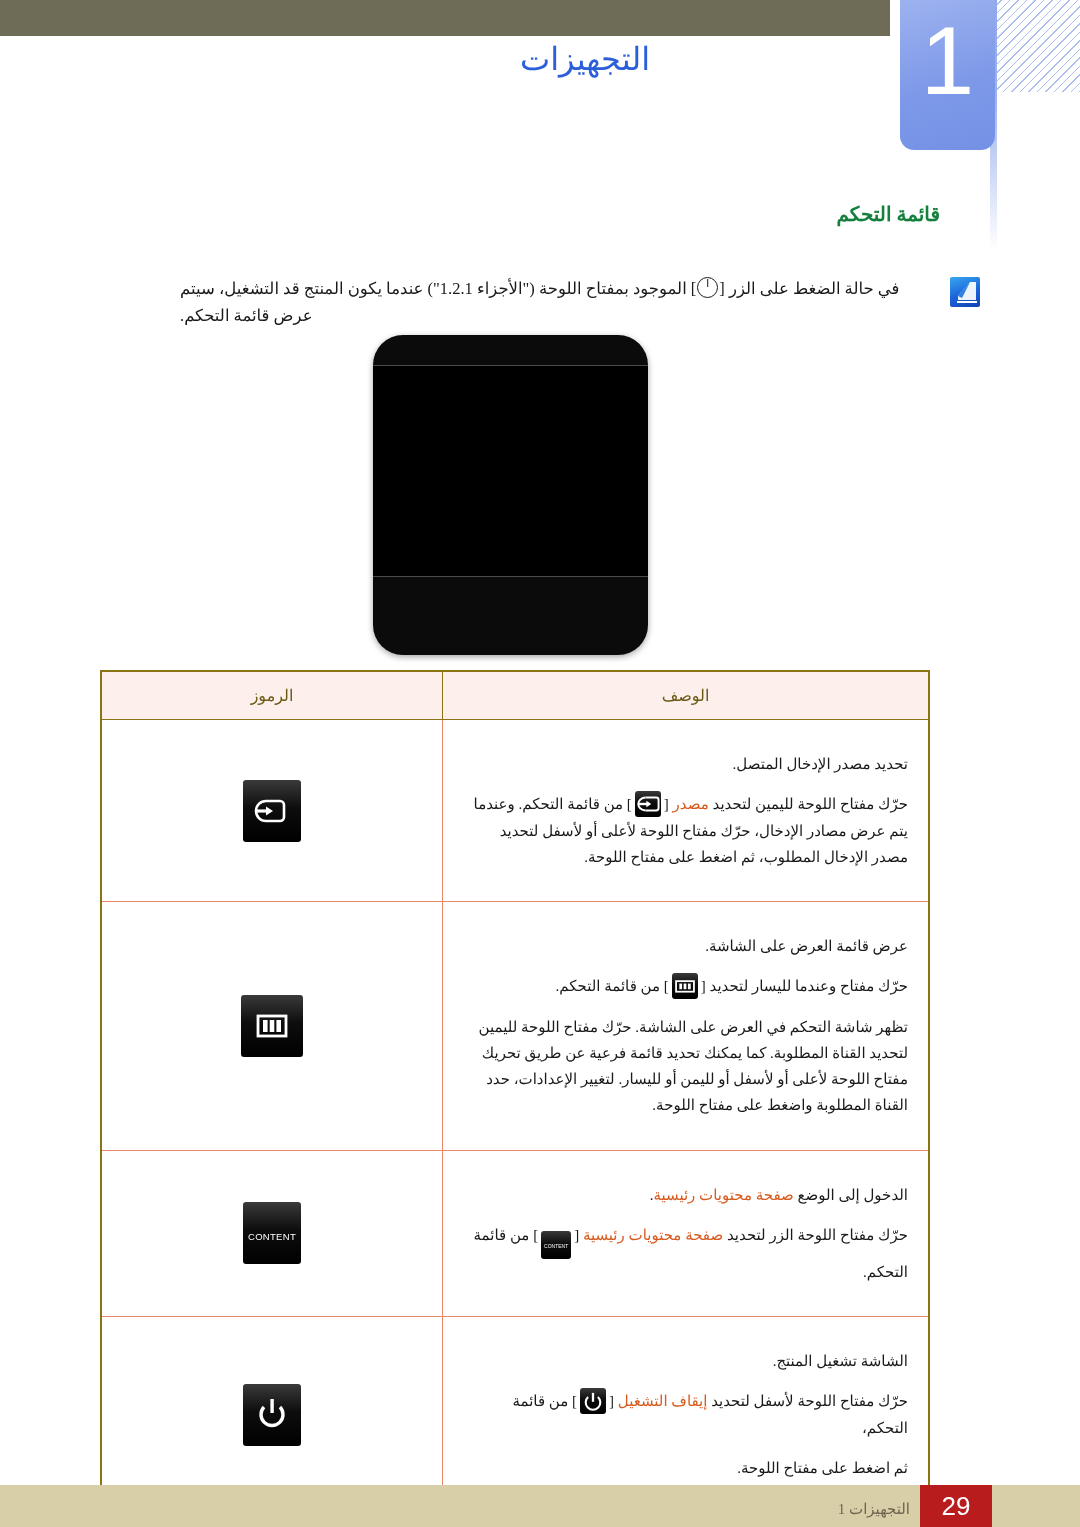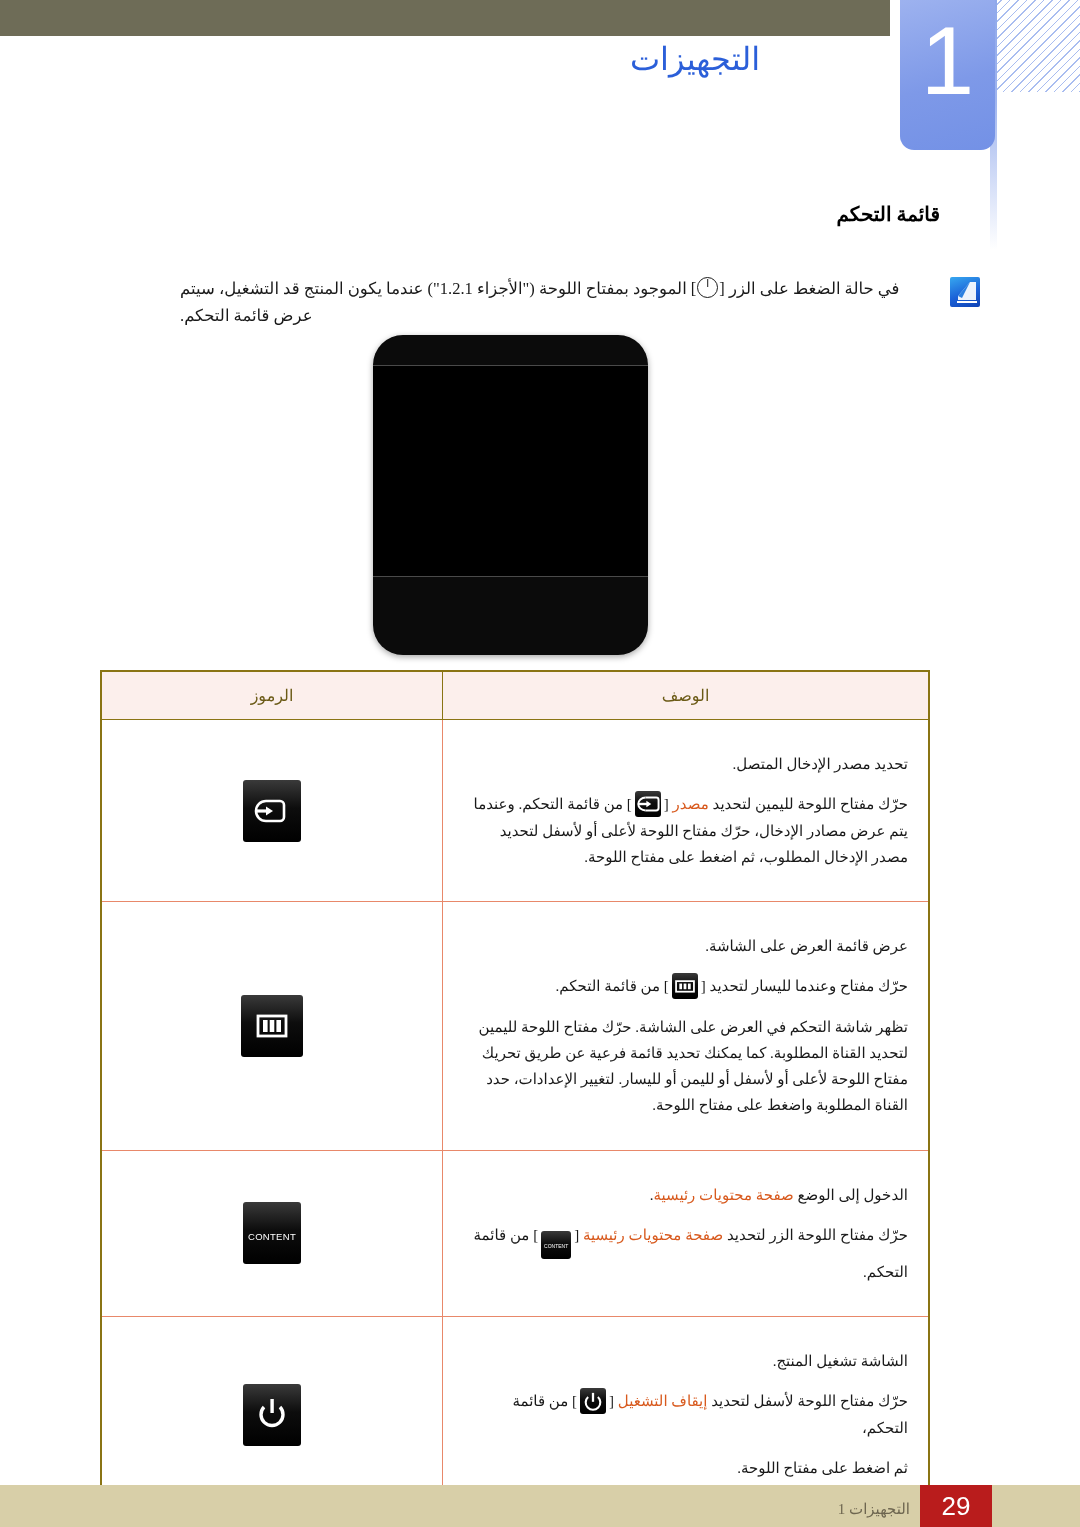--- a/index.html
+++ b/index.html
@@ -24,27 +24,27 @@
     background:linear-gradient(165deg,#9db2ef 0%,#7e99e8 55%,#7391e6 100%);
     border-bottom-left-radius:14px;border-bottom-right-radius:14px;
   }
   .chap-num{
     position:absolute;left:0;top:2px;width:95px;height:118px;
     color:#ffffff;font-size:96px;line-height:118px;text-align:center;
     font-family:"Liberation Sans","DejaVu Sans",sans-serif;font-weight:400;
   }
   .chap-title{
     position:absolute;left:520px;top:40px;width:350px;
-    text-align:center;color:#2b5fd9;font-size:32px;
+    text-align:left;color:#2b5fd9;font-size:32px;
     direction:rtl;
   }
   
   .section-title{
     position:absolute;right:140px;top:202px;
-    color:#000000;font-size:20px;font-weight:bold;direction:rtl;text-align:left;
+    color:#15803d;font-size:20px;font-weight:bold;direction:rtl;text-align:left;
   }
   .note{
     position:absolute;right:140px;top:275px;width:760px;
     direction:rtl;text-align:left;font-size:16.5px;line-height:1.65;
   }
   .note-icon{
     position:absolute;right:-40px;top:2px;width:30px;height:30px;
     background:linear-gradient(160deg,#37a8f0 0%,#1b62d8 55%,#1043b5 100%);
     border-radius:2px;overflow:hidden;
   }

